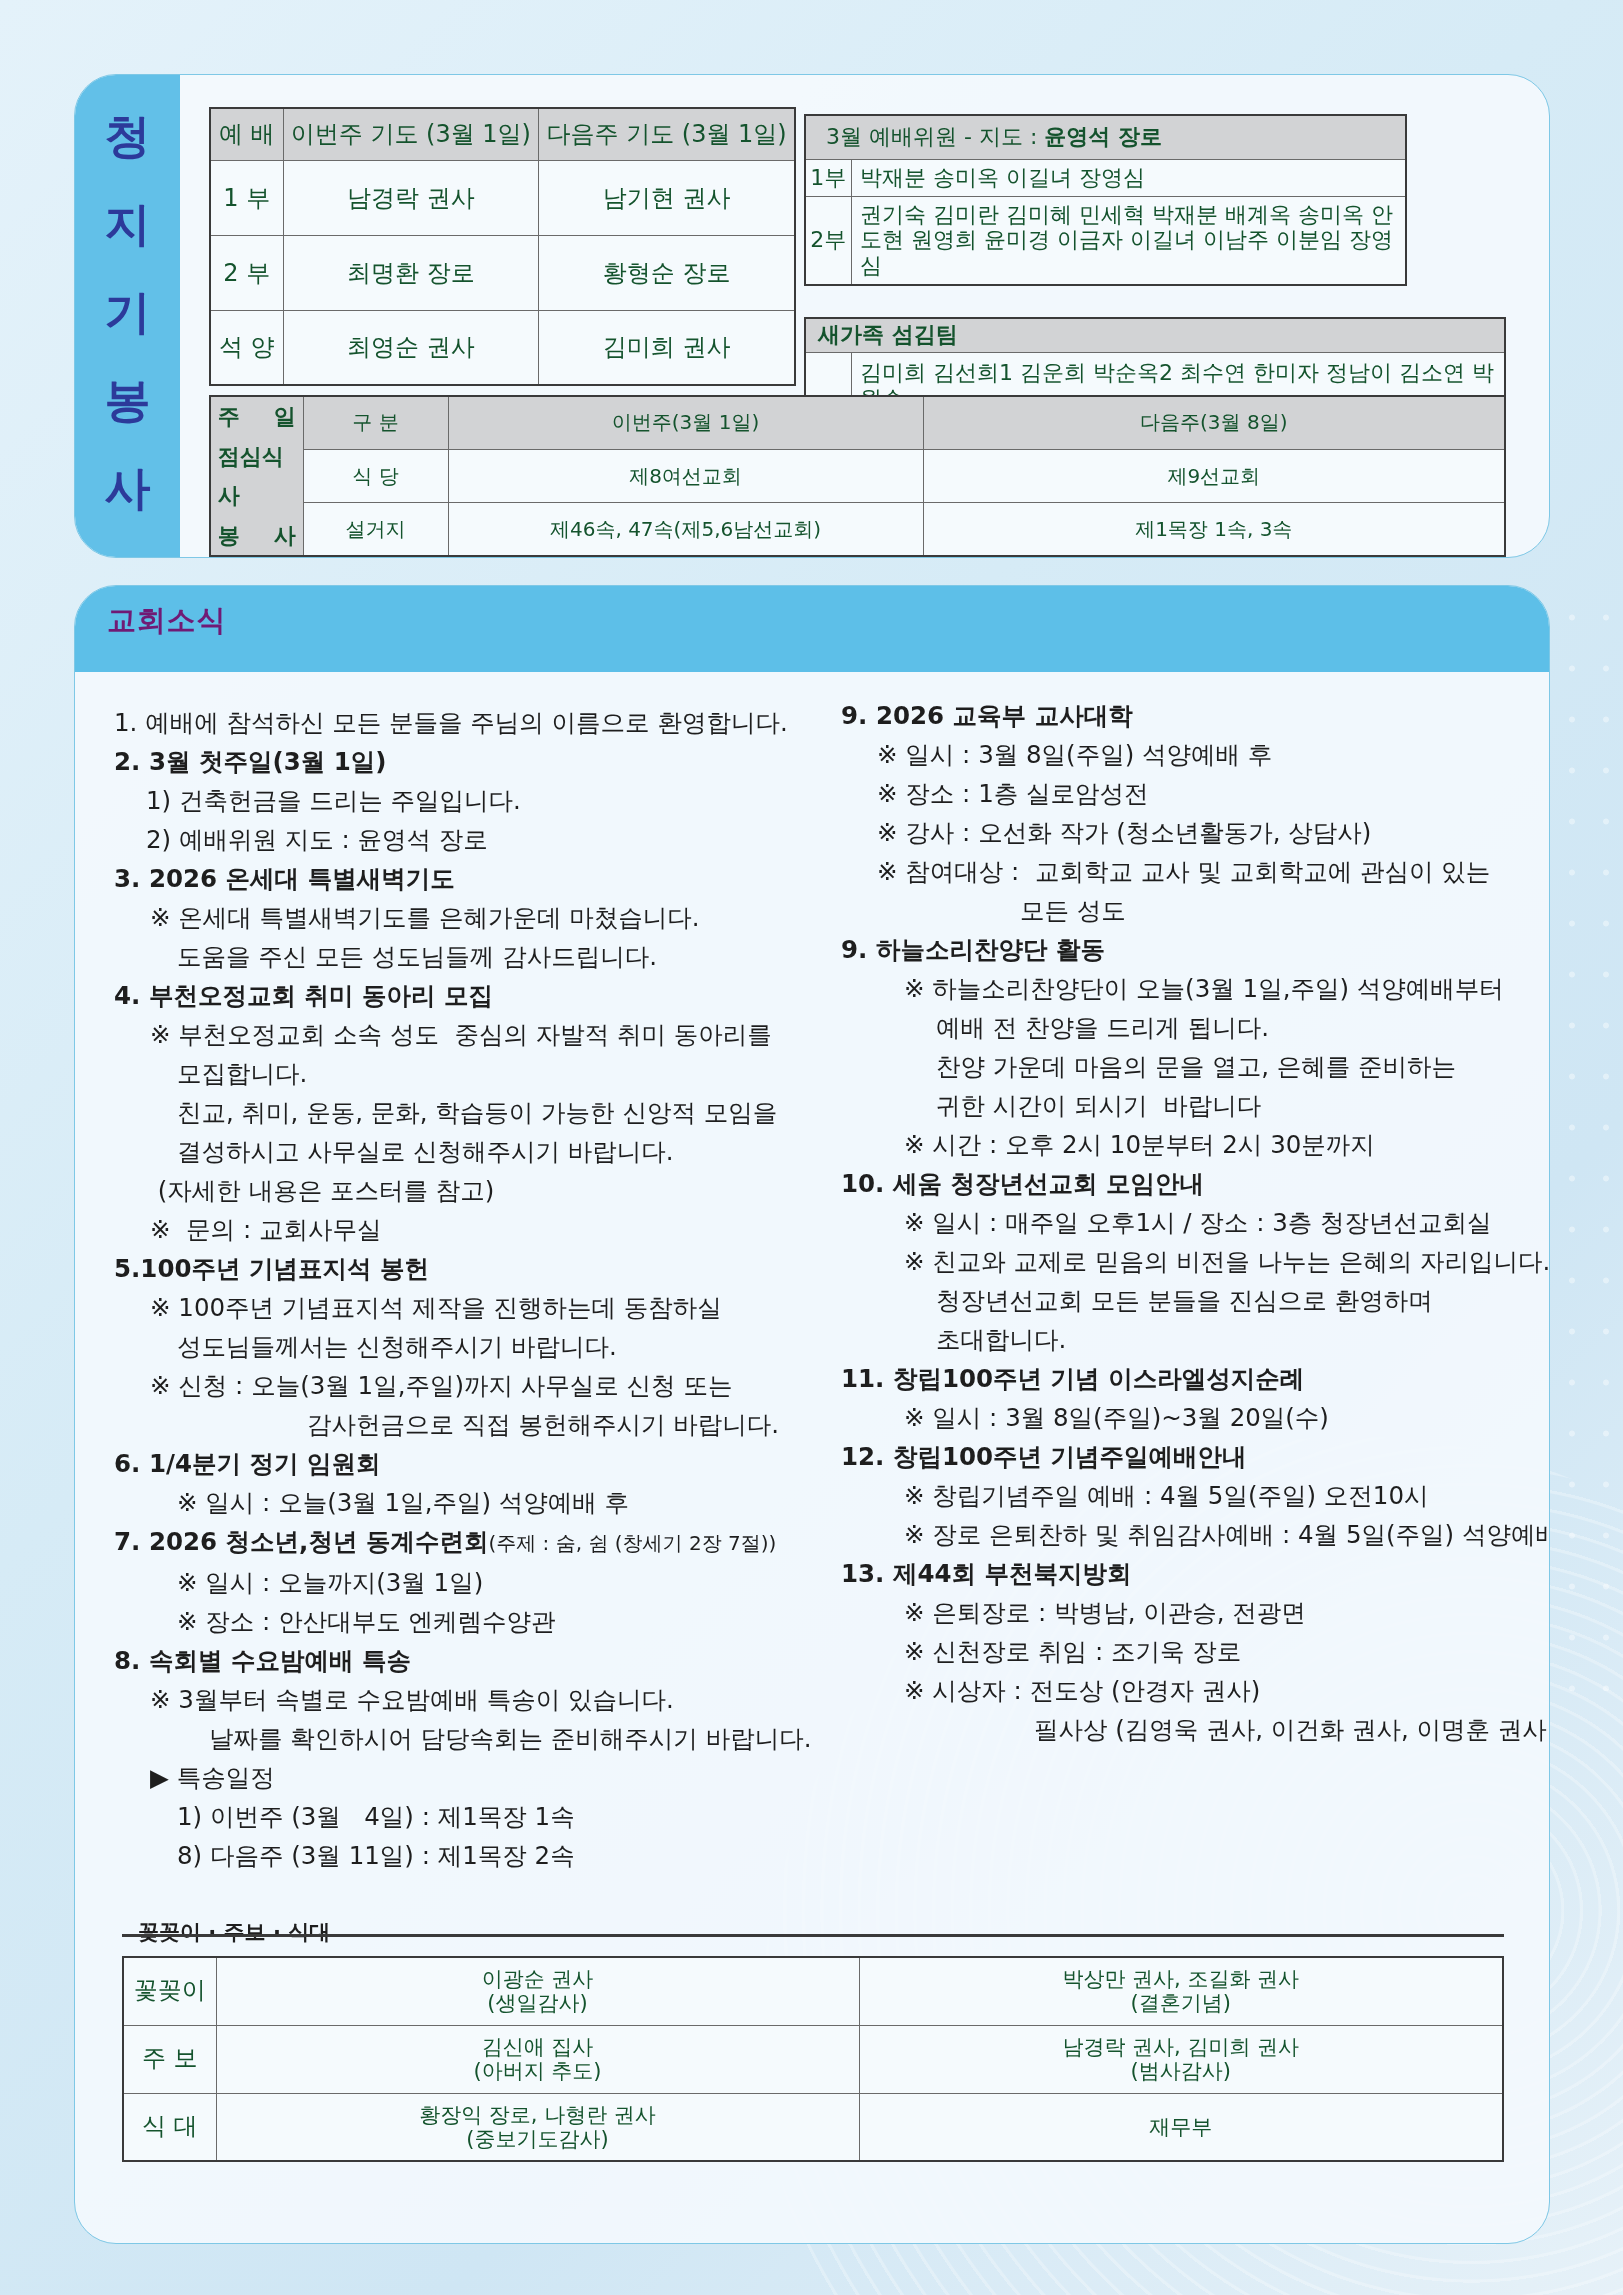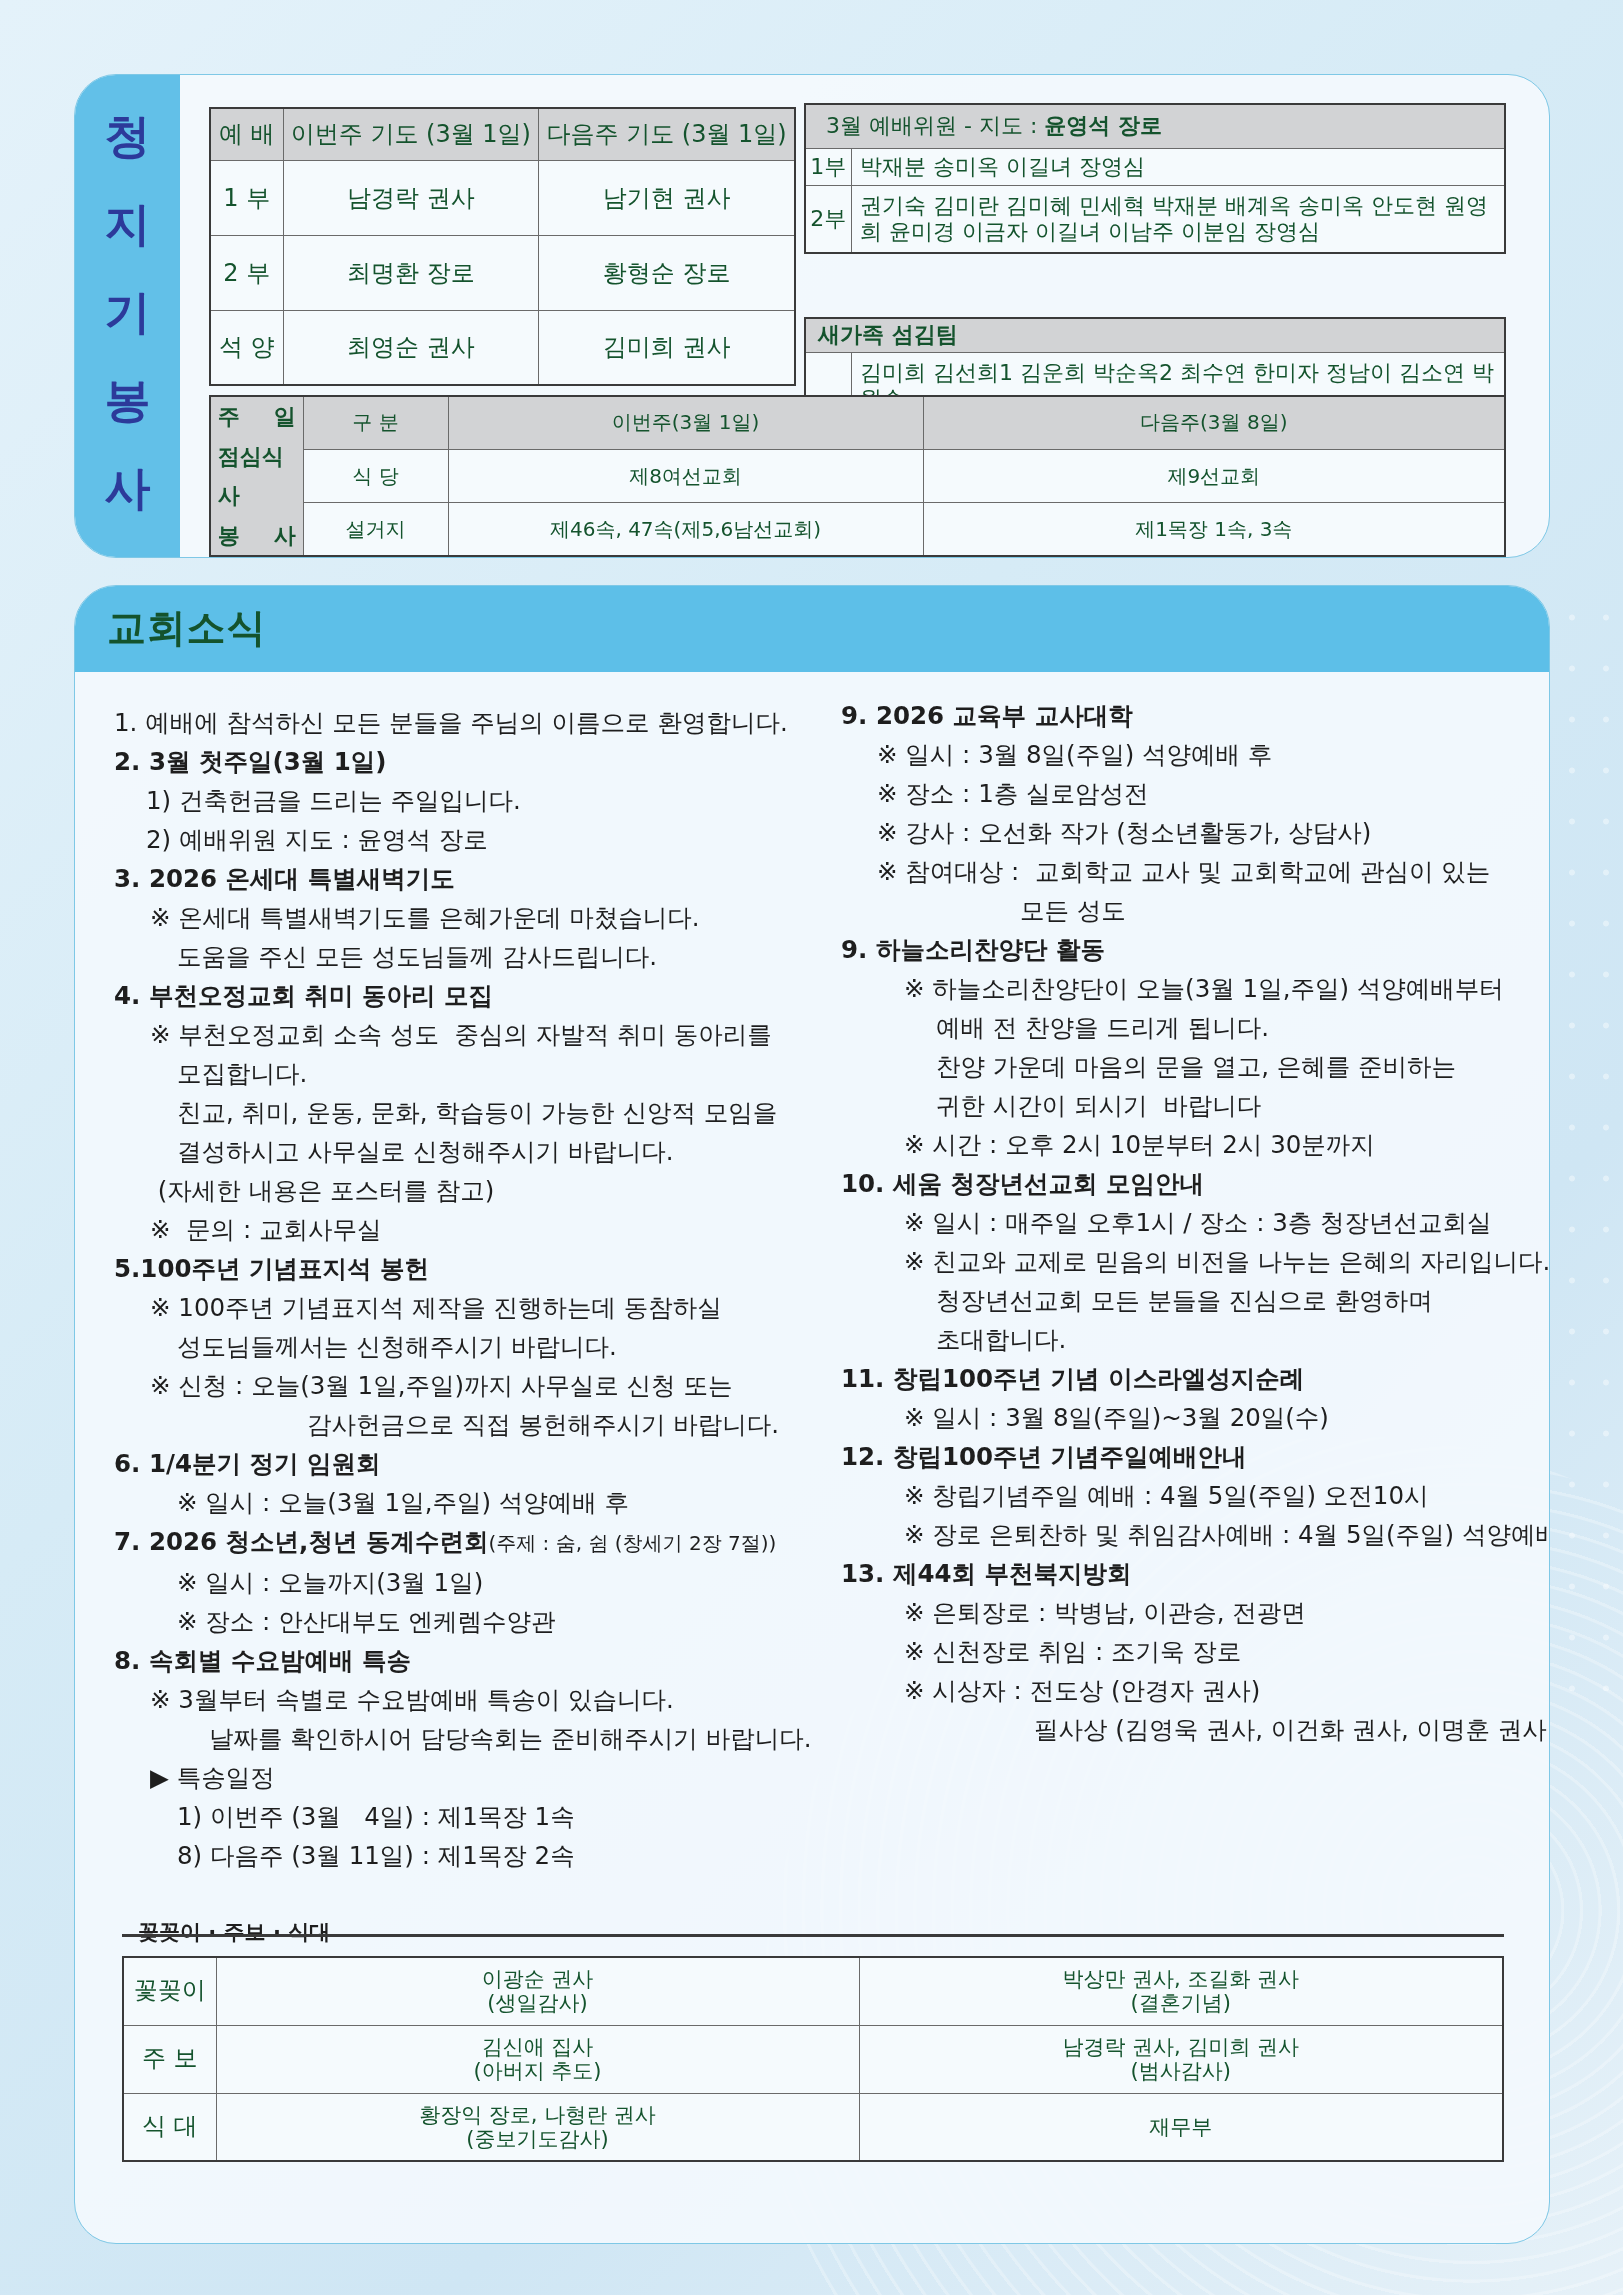--- a/index.html
+++ b/index.html
@@ -48,21 +48,21 @@
     border: 1.3px solid #6a6a6a; text-align: center; font-weight: normal; color: #14532d;
   }
   .tbl th { background: #d2d3d5; }
 
   
   .prayer { left: 134px; top: 32px; width: 587px; height: 279px; font-size: 24px; }
   .prayer th { height: 51px; }
   .prayer td { height: 73px; }
 
   
-  .committee { left: 729px; top: 28px; width: 702px; font-size: 22px; }
+  .committee { left: 729px; top: 39px; width: 603px; font-size: 22px; }
   .committee th { text-align: left; padding-left: 20px; height: 44px; font-size: 22px; }
   .committee th b { font-weight: bold; }
   .committee td.num { width: 46px; }
   .committee td.names { text-align: left; padding: 5px 8.5px; line-height: 1.18; }
   .committee tr.r1 td { height: 37px; }
   .committee tr.r2 td { height: 68px; }
 
   .newfam { left: 729px; top: 242px; width: 702px; font-size: 22px; }
   .newfam th { text-align: left; padding-left: 12px; height: 34px; font-weight: bold; }
   .newfam td.num { width: 46px; }
@@ -82,21 +82,21 @@
     background: rgba(243,249,253,0.92);
     border: 1.7px solid #7ec8e6;
     border-radius: 42px;
     overflow: hidden;
   }
   .news-header {
     height: 86px; background: #5dbfe8;
     padding: 15px 32px;
   }
   .news-header h1 {
-    font-size: 39px; color: #14532d; font-weight: bold; letter-spacing: 0.8px;
+    font-size: 29px; color: #701a75; font-weight: bold; letter-spacing: 0.8px;
   }
   .col { position: absolute; font-size: 24.5px; line-height: 39px; }
   .col-left { left: 39px; top: 117px; width: 744px; }
   .col-right { left: 766px; top: 110px; width: 710px; }
   .item-title { font-weight: bold; }
   .item-title small { font-weight: normal; font-size: 20px; }
   .sub { white-space: pre; }
   .ind1 { padding-left: 36px; }
   .ind2 { padding-left: 32px; }
   .ind3 { padding-left: 63px; }

